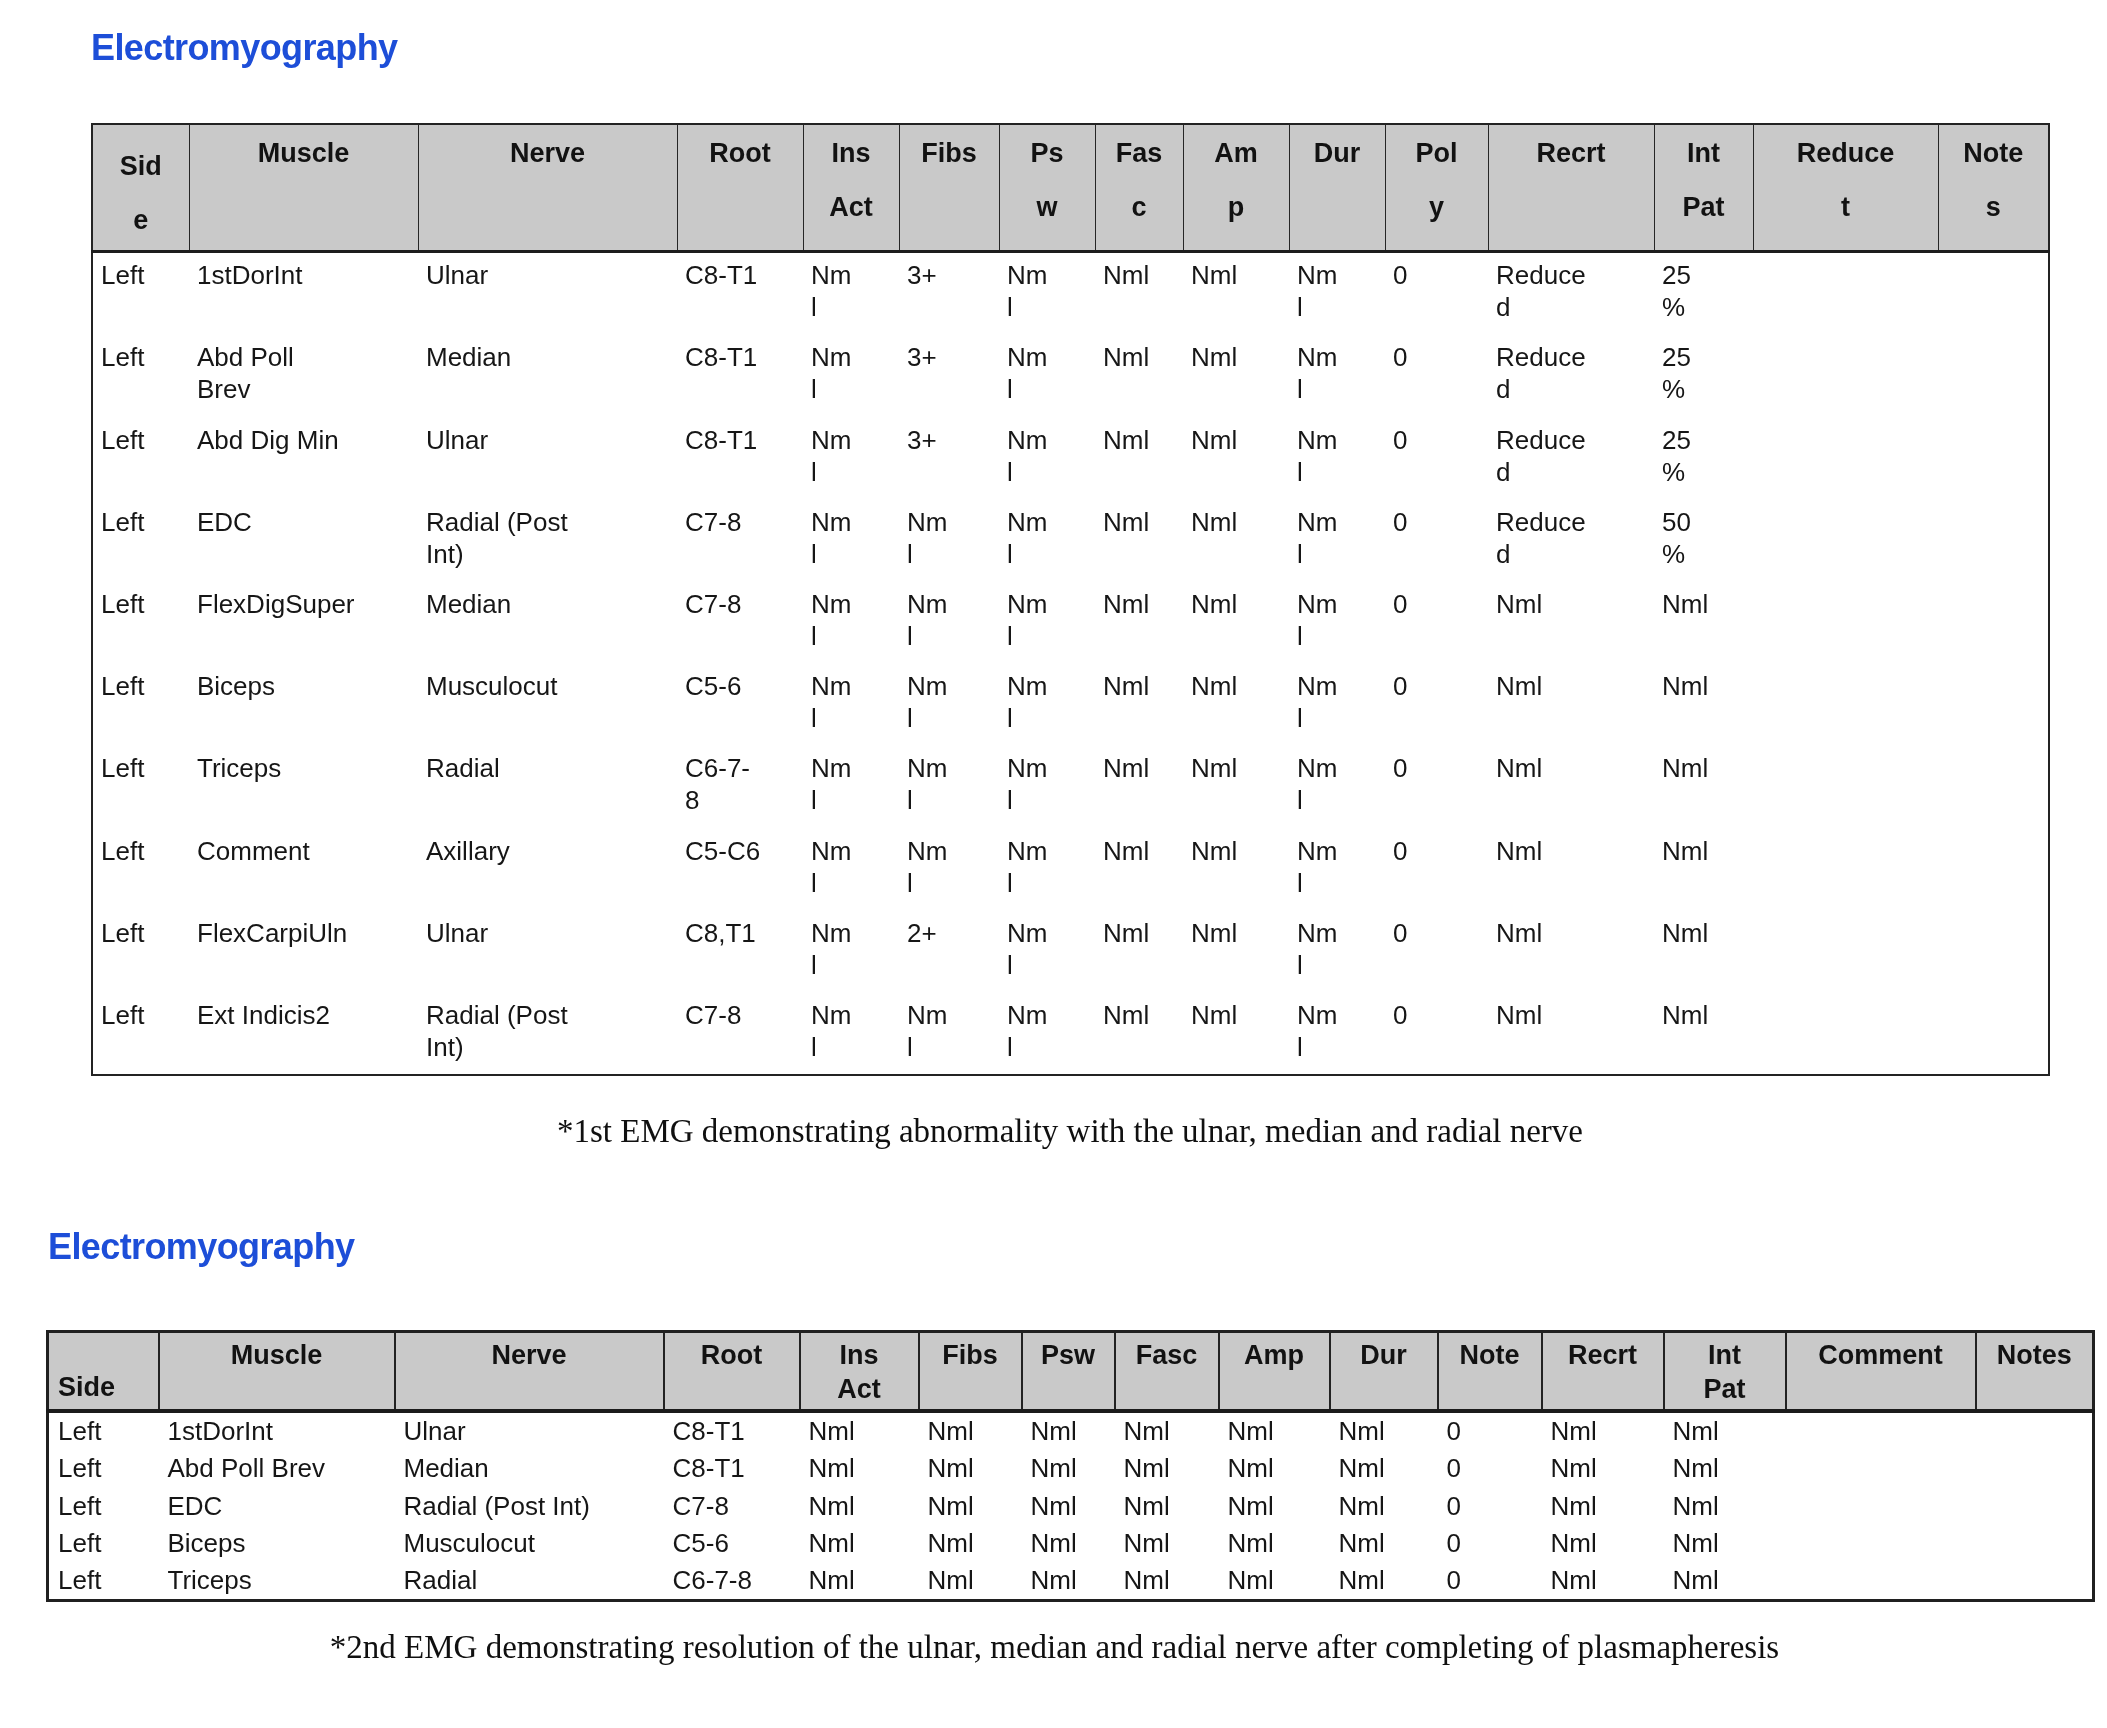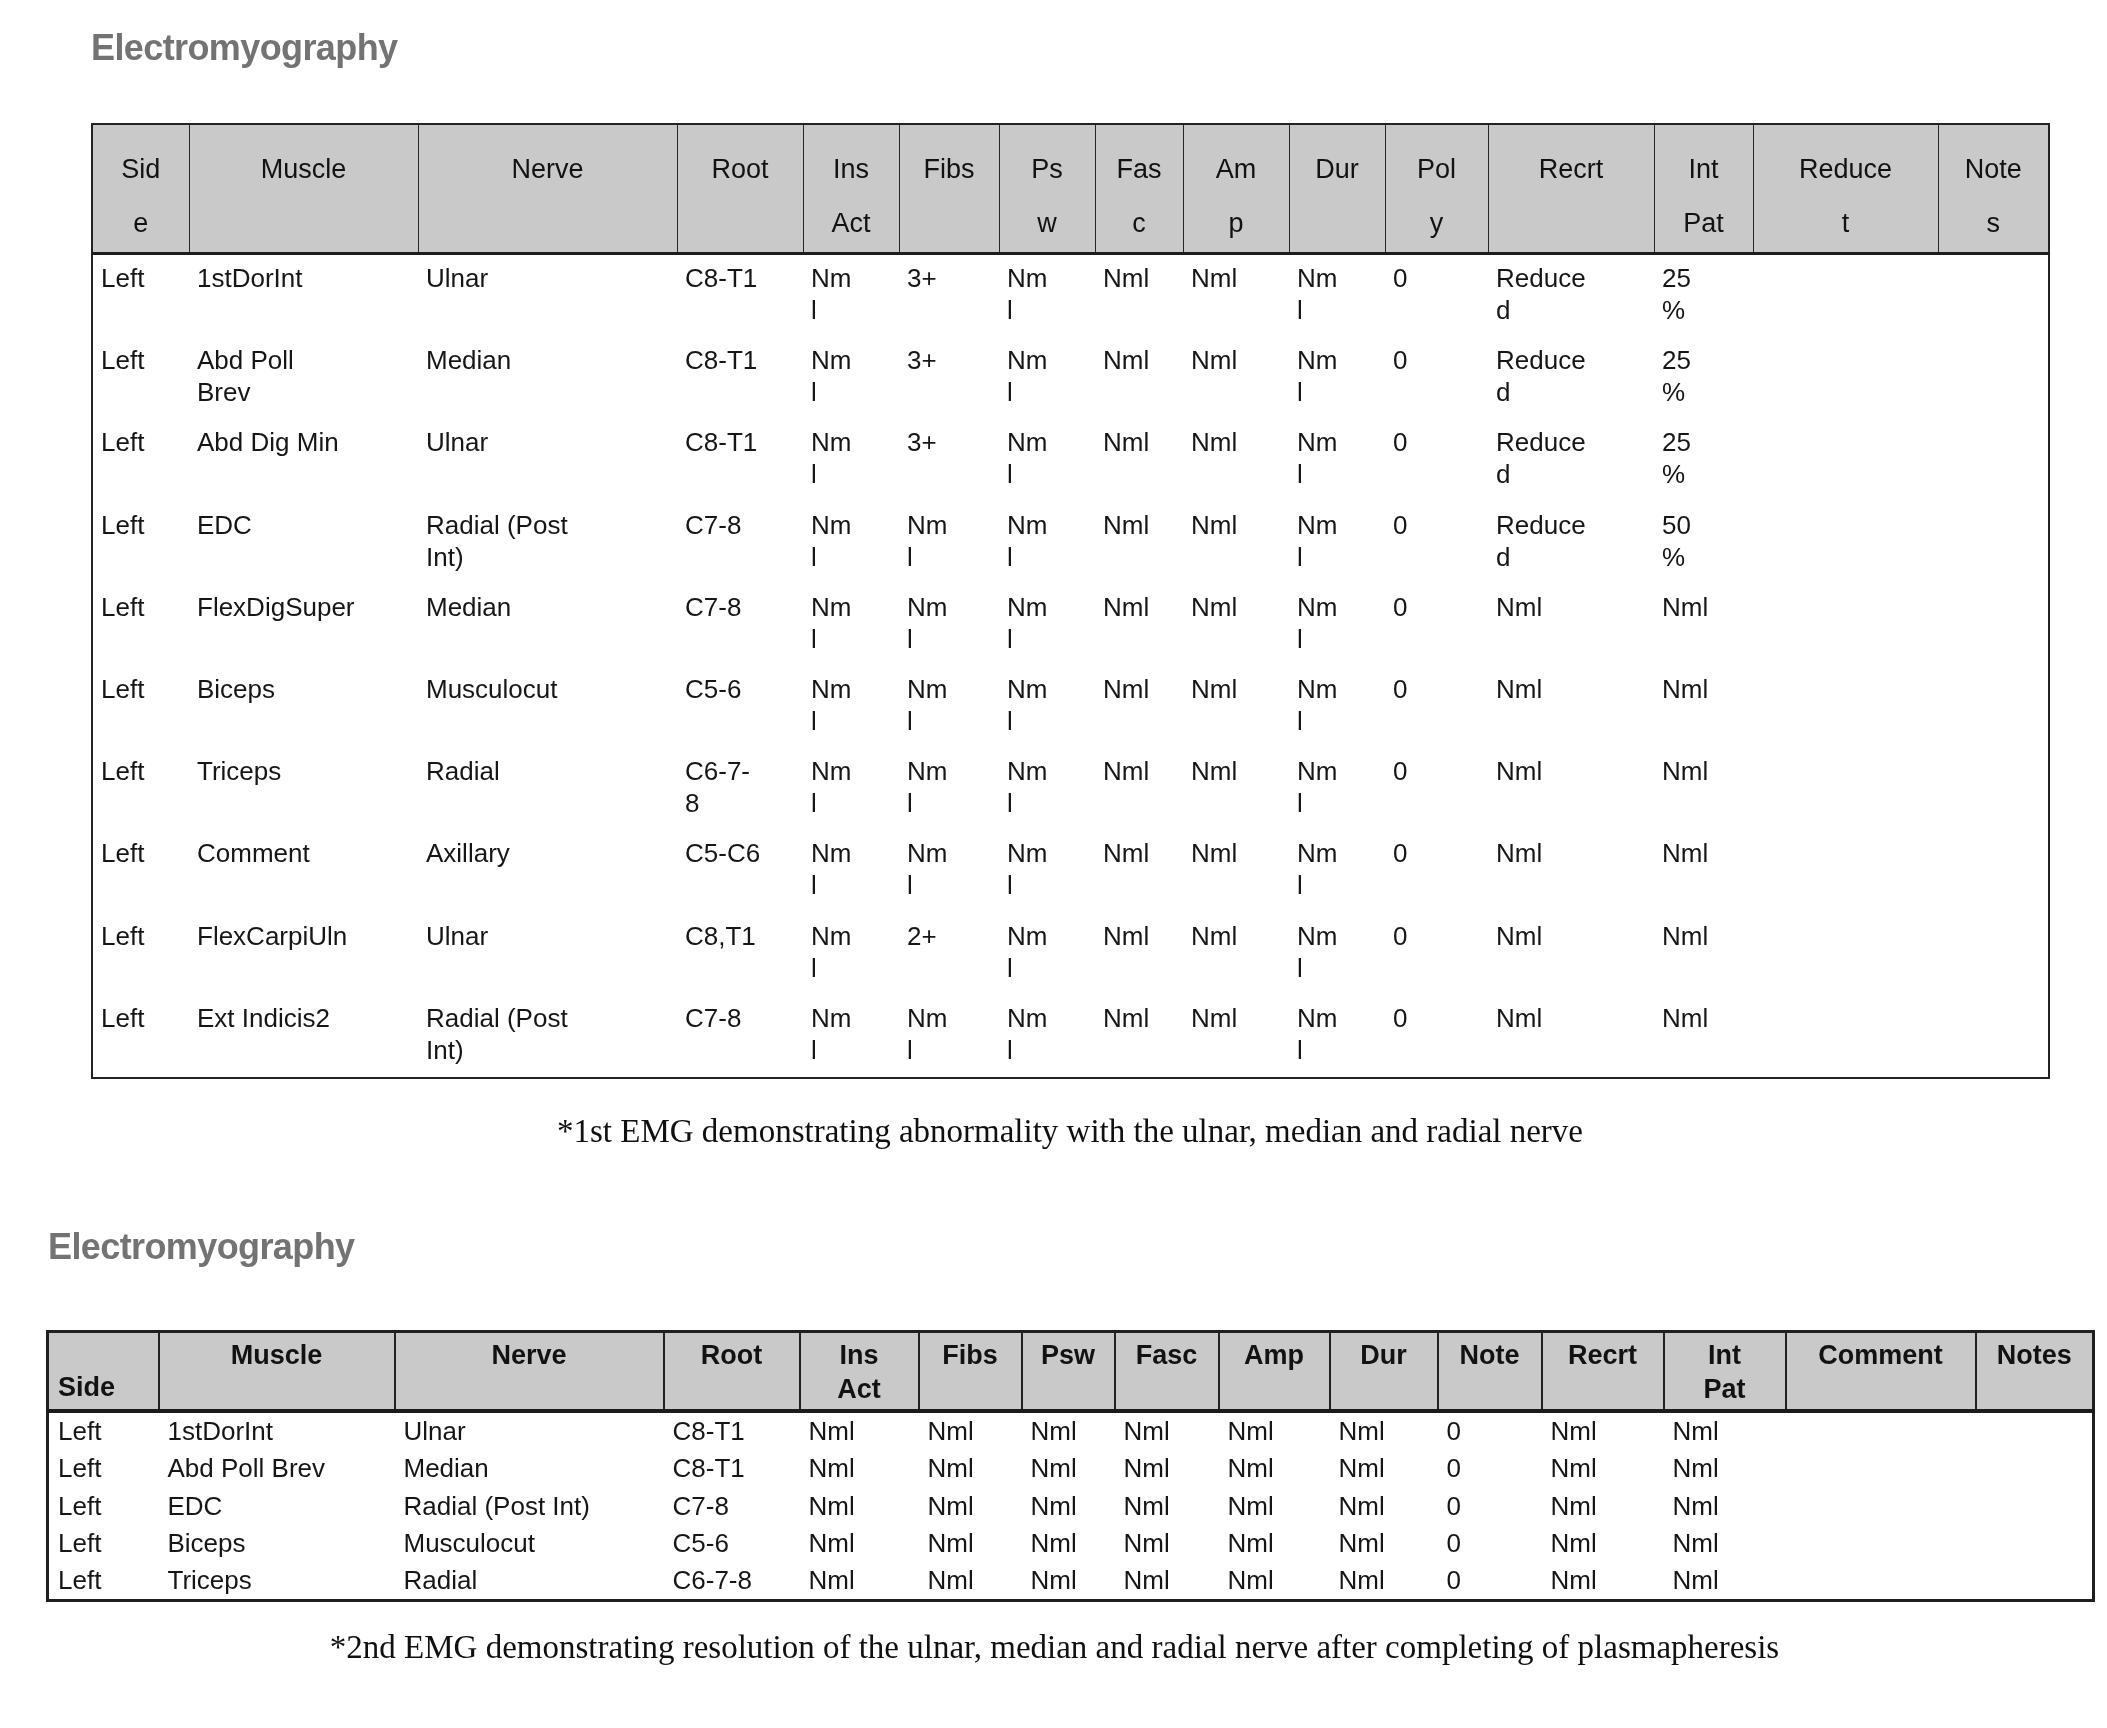--- a/index.html
+++ b/index.html
@@ -9,40 +9,40 @@
     background:#ffffff;
     font-family:"Liberation Sans",sans-serif;
     color:#161616;
     overflow:hidden;
   }
   .emg-heading{
     position:absolute;
     font-size:36px;
     font-weight:700;
     letter-spacing:-0.6px;
-    color:#737373;
+    color:#1d4ed8;
     white-space:nowrap;
   }
   #heading-1{left:91px;top:27px;}
   #heading-2{left:48px;top:1226px;}
 
   table{border-collapse:collapse;table-layout:fixed;position:absolute;background:#fff;}
   th,td{box-sizing:border-box;overflow:hidden;}
 
   
   #table-1{left:91px;top:123px;width:1958px;border:2.9px solid #232323;}
   #table-1 thead th{
     background:#c9c9c9;
     border:1.7px solid #262626;
     border-bottom:3.4px solid #1d1d1d;
     height:127px;
-    font-size:27px;font-weight:400;
+    font-size:27px;font-weight:700;
     line-height:54px;
     text-align:center;vertical-align:top;
-    padding-top:17px;
+    padding-top:1px;
     white-space:pre-line;
     color:#121212;
   }
   #table-1 thead th.side-col{vertical-align:bottom;padding-bottom:2.3px;}
   #table-1 tbody td{
     border:none;
     vertical-align:top;
     text-align:left;
     padding:6.8px 3.4px 11.4px 8px;
     font-size:26px;

